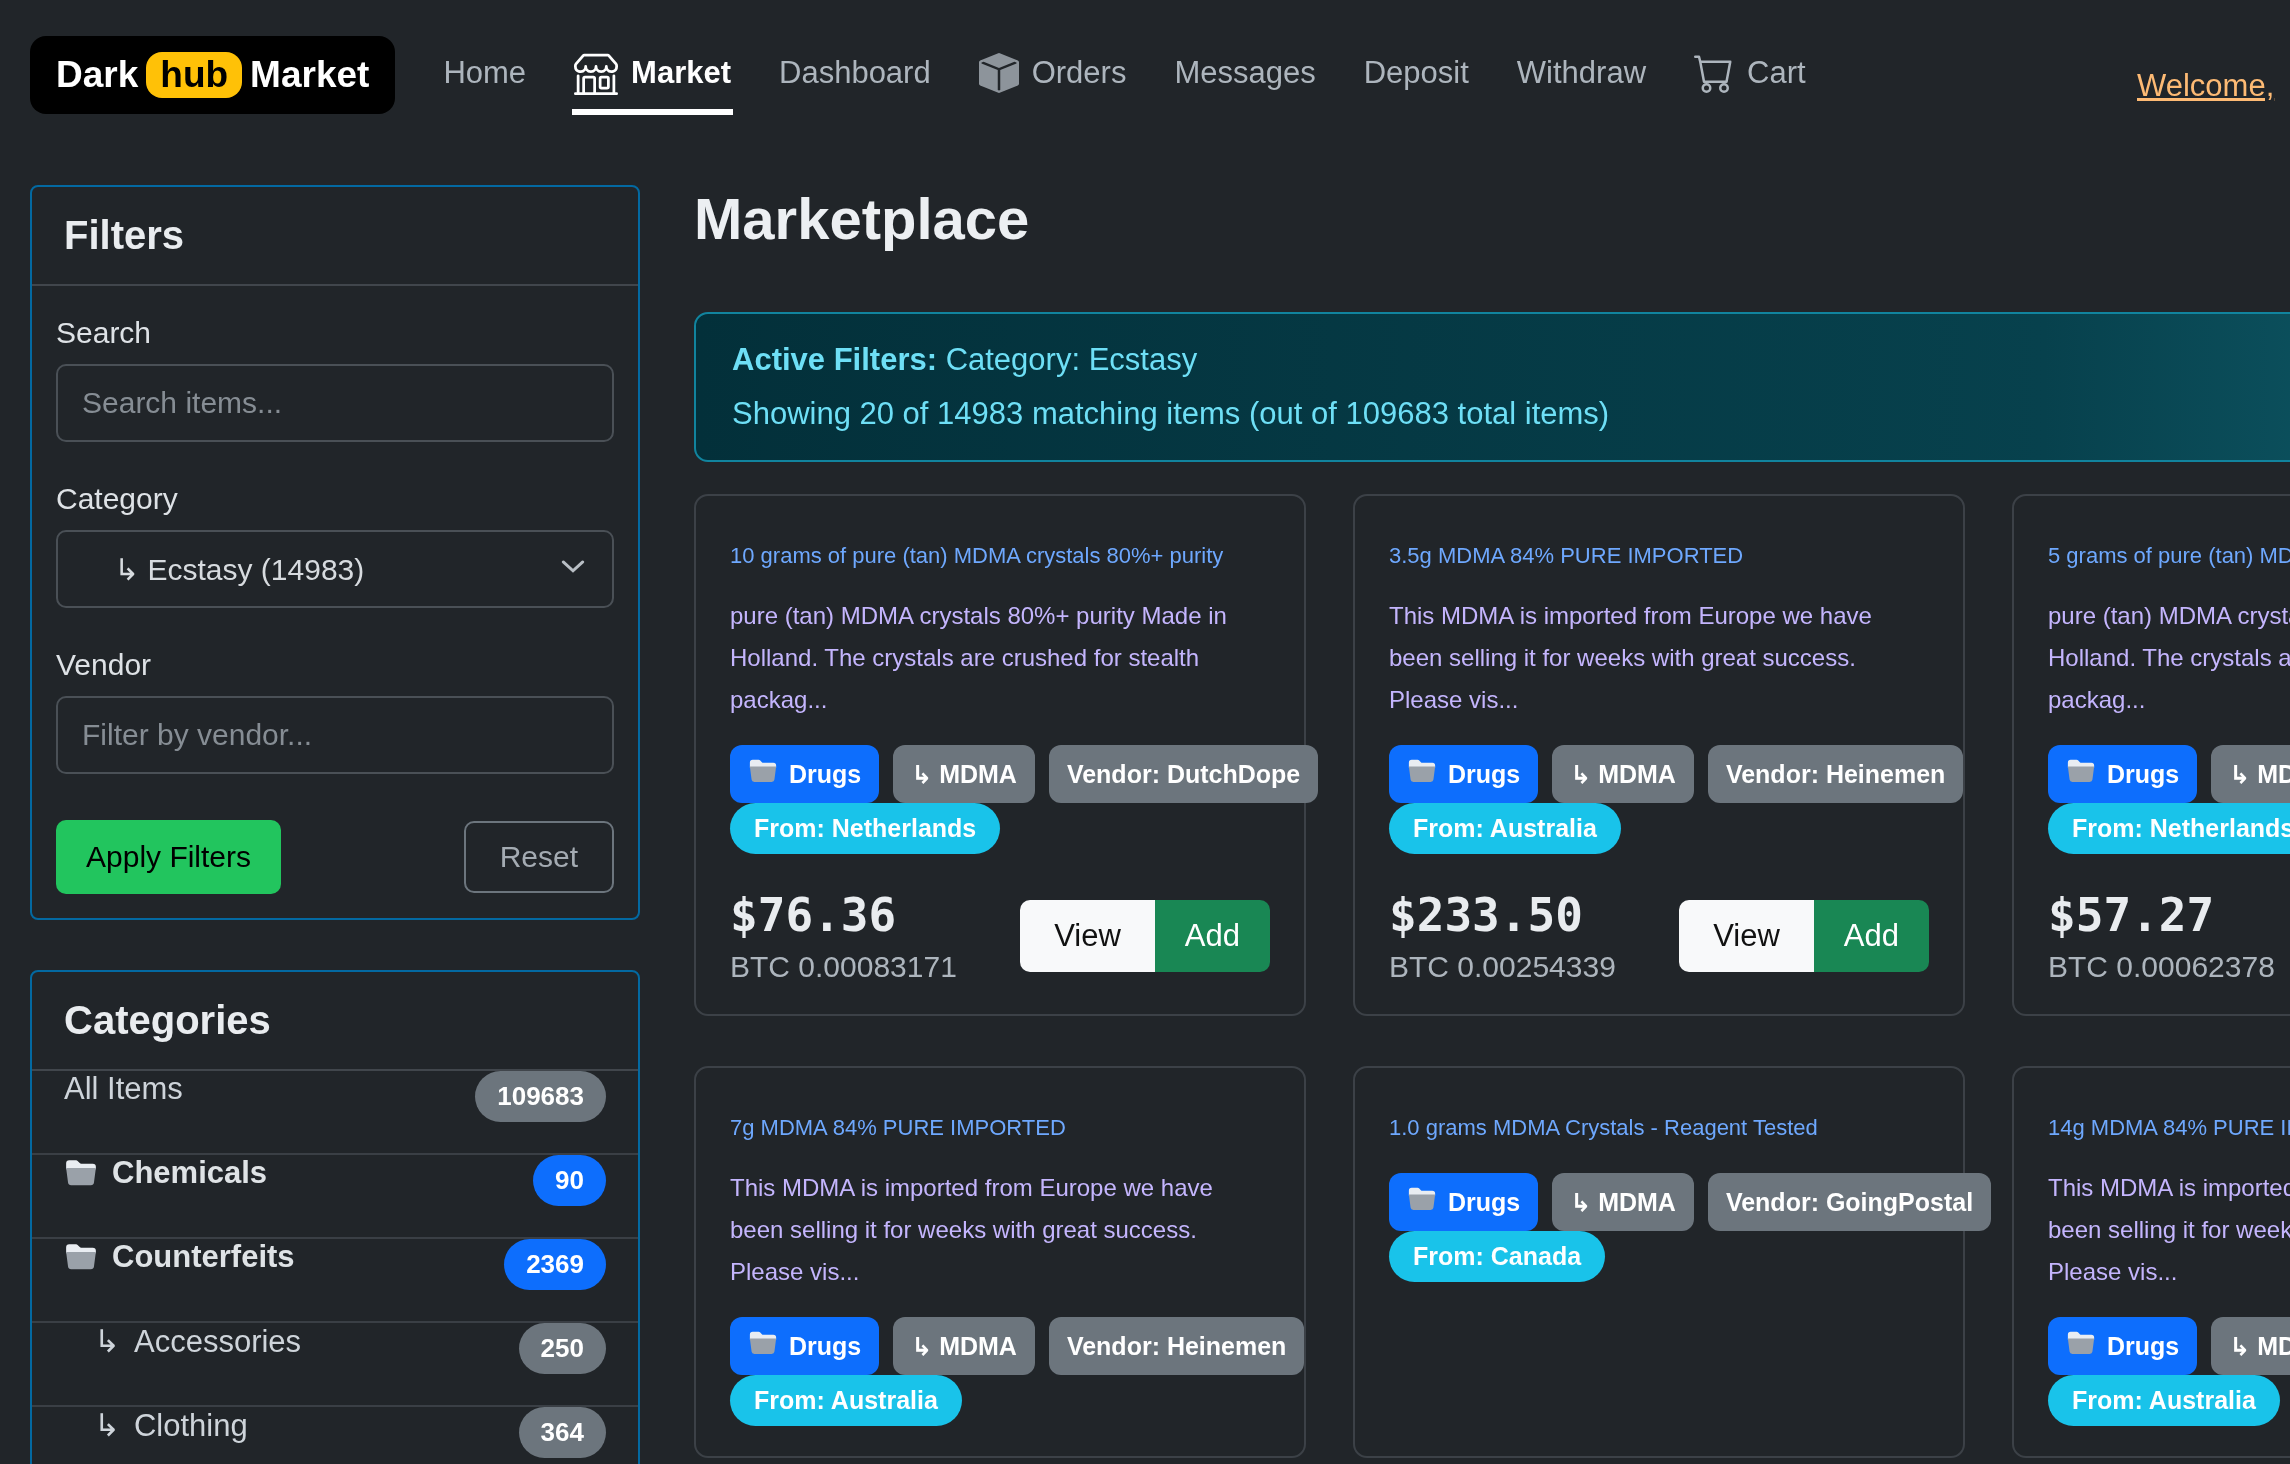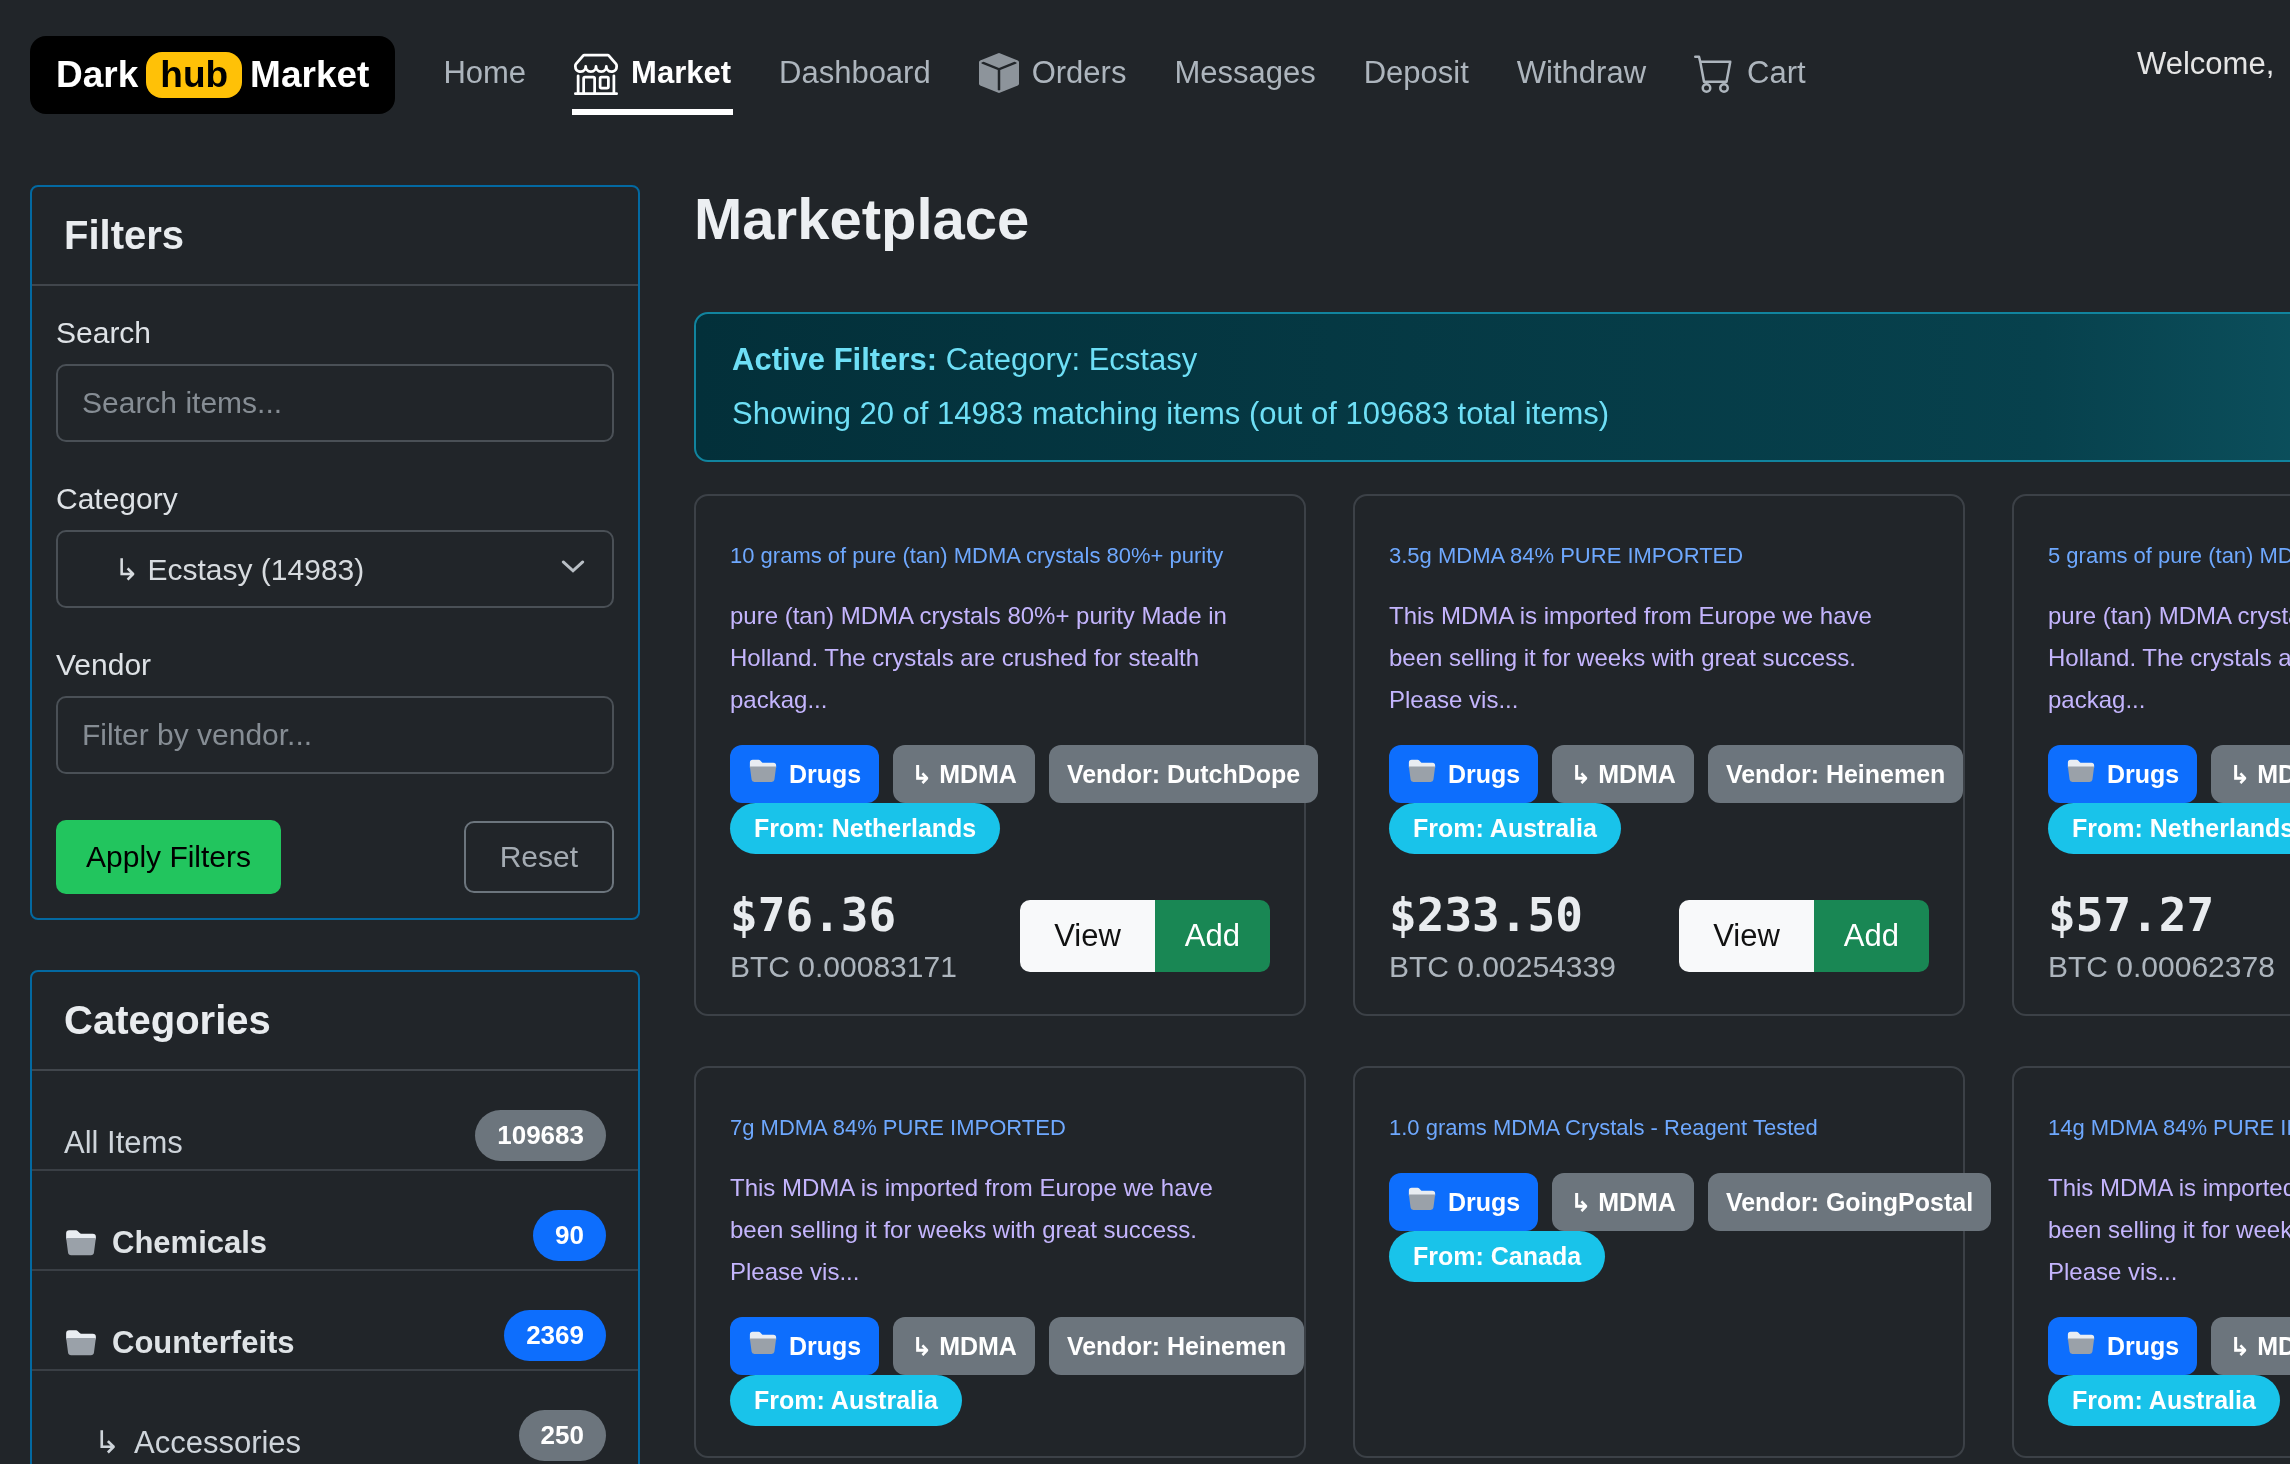--- a/index.html
+++ b/index.html
@@ -12,21 +12,21 @@
   
   header{height:150px;display:flex;align-items:center;padding:0 30px;position:relative;width:2594px;}
   .brand{background:#000;border-radius:16px;padding:16px 26px;display:flex;align-items:center;font-size:37px;font-weight:700;color:#fff;cursor:pointer;}
   .brand .b-hub{background:#ffc107;color:#000;border-radius:16px;padding:2px 14px;margin:0 8px;}
   nav{display:flex;align-items:center;gap:44px;margin-left:46px;}
   .nav-link{display:flex;align-items:center;gap:13px;color:#adb5bd;font-size:31px;text-decoration:none;cursor:pointer;
     border-bottom:6px solid transparent;padding:16px 2px 14px;}
   .nav-link.active{color:#fff;font-weight:700;border-bottom-color:#fff;}
   .nav-icon{display:inline-flex;align-items:center;}
   .nav-icon svg{display:block;}
-  .welcome{position:absolute;left:2137px;top:46px;color:#e5e5e5;font-size:31px;white-space:nowrap;}
+  .welcome{position:absolute;left:2137px;top:68px;color:#fdba74;font-size:31px;white-space:nowrap;text-decoration:underline;}
   
   .page{display:flex;gap:54px;padding:35px 0 0 30px;}
   aside{width:610px;flex:none;}
   main{width:1930px;flex:none;}
   
   .panel{border:2px solid #0369a1;border-radius:8px;}
   .panel-header{padding:26px 32px;border-bottom:2px solid #41464c;font-size:40px;font-weight:600;color:#e9ecef;}
   .panel-body{padding:24px;}
   .f-label{display:block;font-size:30px;color:#dee2e6;margin:40px 0 14px;}
   .f-label:first-child{margin-top:6px;}
@@ -35,21 +35,21 @@
   .f-input::placeholder{color:#868d94;}
   .f-select{width:100%;box-sizing:border-box;height:78px;border:2px solid #4a5056;border-radius:10px;display:flex;
     align-items:center;justify-content:space-between;padding:0 26px 0 56px;color:#d7dbdf;cursor:pointer;}
   .btn-row{display:flex;justify-content:space-between;align-items:center;margin-top:46px;}
   .btn{font-family:inherit;font-size:30px;border-radius:10px;cursor:pointer;border:none;}
   .btn-light{background:#22c55e;color:#000;padding:20px 30px;}
   .btn-outline{background:transparent;border:2px solid #6c757d;color:#a4abb2;padding:17px 34px;}
   
   #categories-panel{margin-top:50px;}
   .cat-list{list-style:none;margin:0;padding:0;}
-  .cat-row{display:flex;align-items:flex-end;justify-content:space-between;padding:8px 32px;height:82px;
+  .cat-row{display:flex;align-items:flex-start;justify-content:space-between;padding:0 32px;height:82px;
     border-bottom:2px solid #3a3f45;font-size:31px;color:#ced4da;cursor:pointer;}
   .cat-row .left{display:flex;align-items:center;gap:14px;}
   .cat-row.bold{font-weight:700;color:#dfe3e6;}
   .cat-row.sub .left{padding-left:30px;}
   .arrow{color:#ced4da;}
   .pill{border-radius:999px;font-size:26px;font-weight:700;padding:10px 22px;color:#fff;}
   .pill.primary{background:#0d6efd;}
   .pill.secondary{background:#6c757d;}
   .cat-ico svg{display:block;}
   

